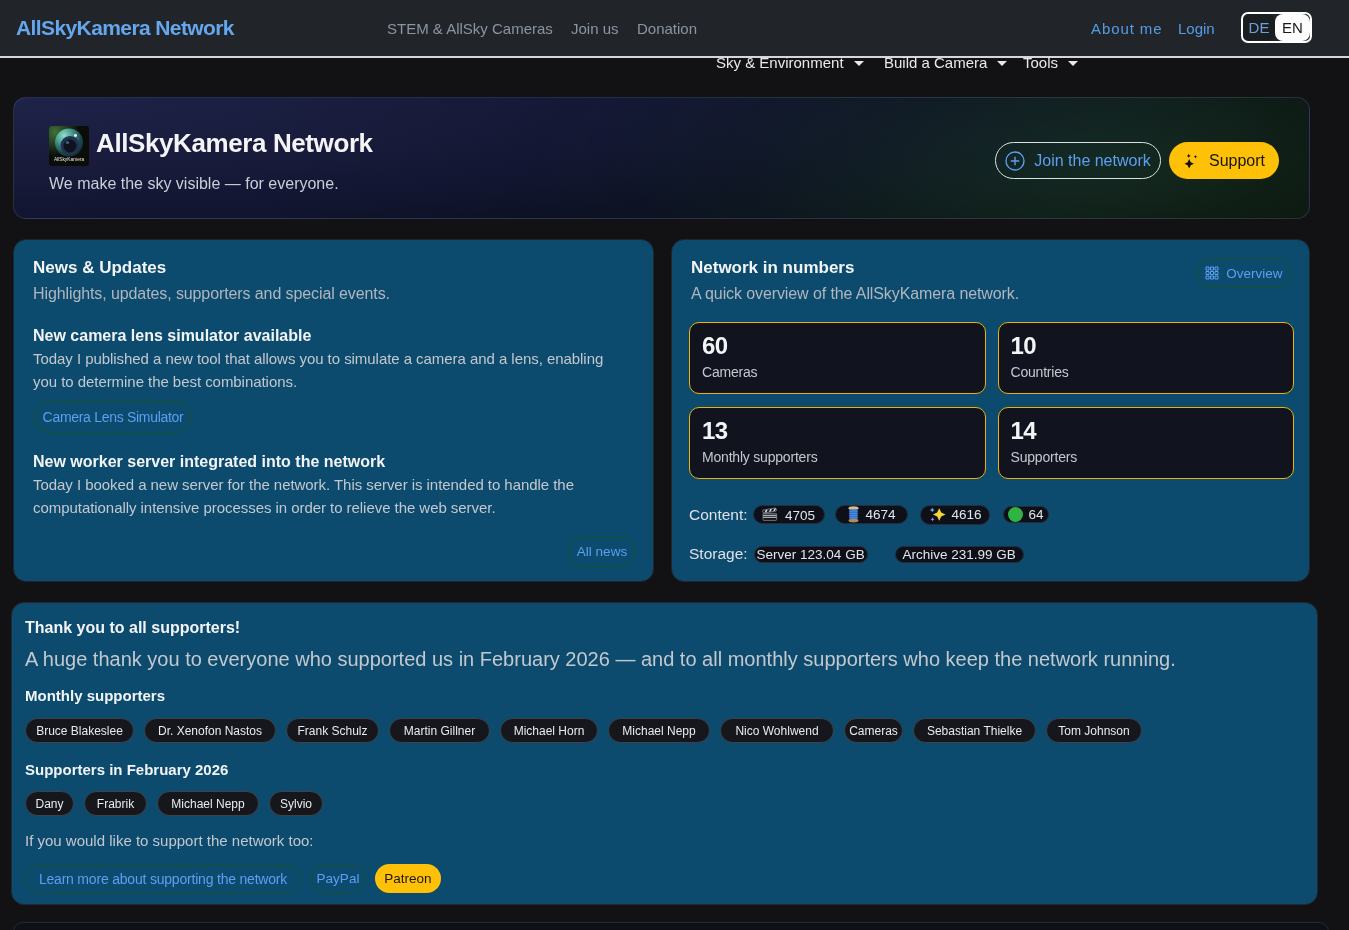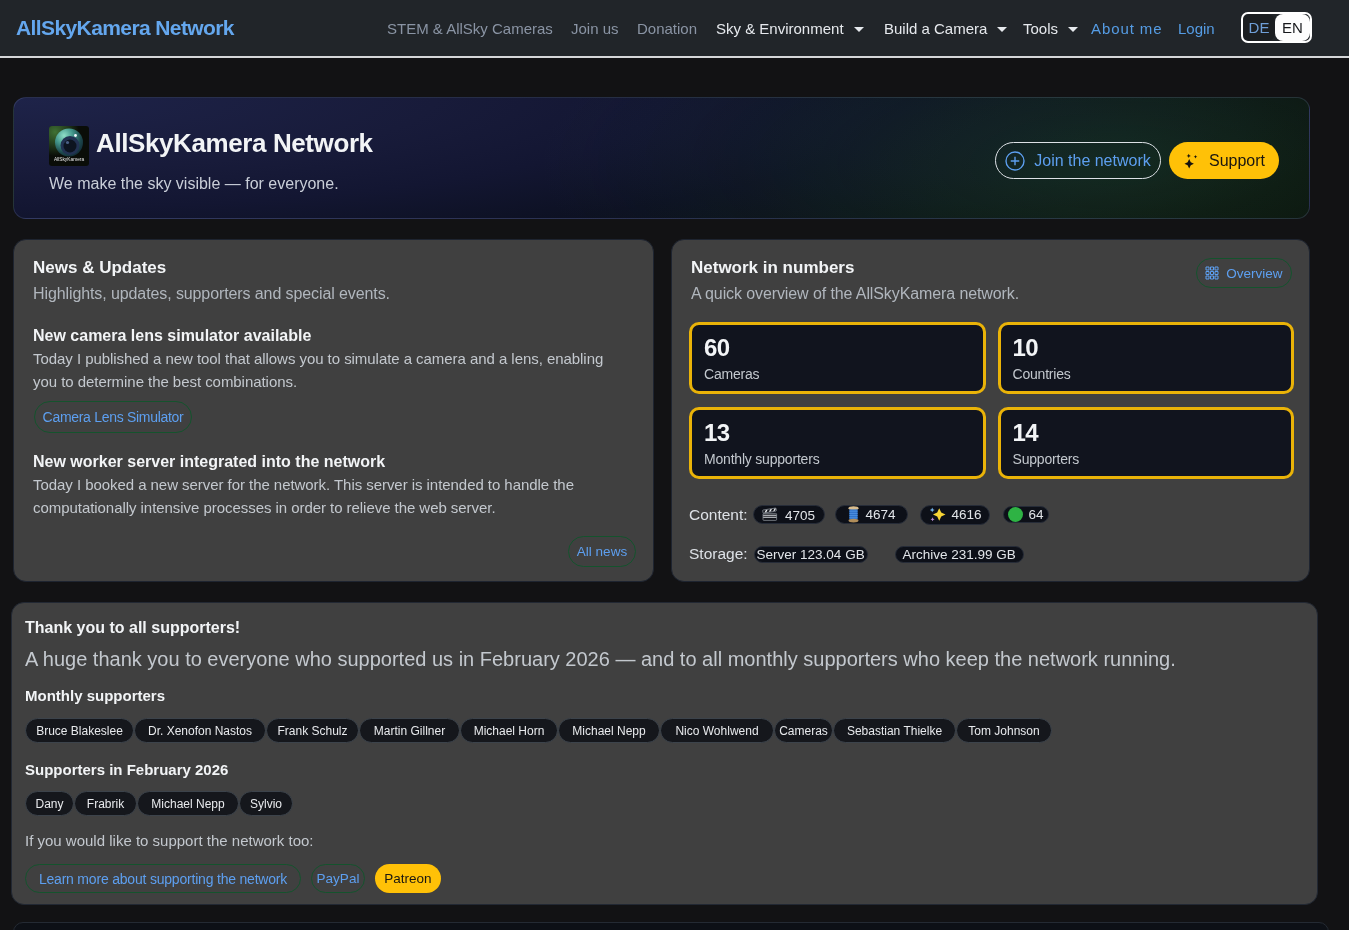--- a/index.html
+++ b/index.html
@@ -7,21 +7,21 @@
   html,body { width:1349px; height:930px; overflow:hidden; }
   body { background:#121214; font-family:"Liberation Sans", sans-serif; color:#e9ecef; position:relative; }
   a { text-decoration:none; }
 
   
   .navbar { position:absolute; left:0; top:0; width:1349px; height:58px; background:#212529;
     border-bottom:2px solid #d5d6d8; }
   .brand { position:absolute; left:16px; top:0; height:56px; display:flex; align-items:center; color:#64a7ee; font-size:21px; font-weight:bold; letter-spacing:-0.6px; white-space:nowrap; }
   .navbar > a { position:absolute; top:0; height:56px; display:flex; align-items:center; font-size:15px; white-space:nowrap; }
   a.muted { color:#8a94a4; }
-  a.bright { color:#e6e9ed; }
+  a.bright { color:#e6e9ed;margin-top:34px; }
   a.blue { color:#559ce4; }
   .caret { display:inline-block; margin-left:10px; margin-top:3px;
     border-left:5px solid transparent; border-right:5px solid transparent; border-top:5.5px solid currentColor; }
   .lang { position:absolute; left:1241px; top:12px; height:31px; display:flex; border-radius:7px; border:2px solid #fff; overflow:hidden; }
   .lang span { font-size:15px; display:flex; align-items:center; justify-content:center;border-radius:8px; }
   .lang .de { width:32px; background:#1b1e21; color:#6f9fd8; }
   .lang .en { width:35px; background:#fdfdfd; color:#16181b; }
 
   
   .hero { position:absolute; left:13px; top:97px; width:1297px; height:122px; border-radius:13px;
@@ -34,49 +34,49 @@
   .hero-title { position:absolute; left:82px; top:30px; font-size:26px; font-weight:bold; color:#f2f4f6; letter-spacing:-0.4px; }
   .hero-sub { position:absolute; left:35px; top:77px; font-size:16px; color:#c9ced8; }
   .btn-join { position:absolute; right:148px; top:44px; width:166px; height:37px;
     border:1px solid #dde1e6; border-radius:50px; color:#5d9ff0; font-size:16px;
     display:flex; align-items:center; justify-content:center; gap:9px; }
   .btn-support { position:absolute; right:30px; top:44px; width:110px; height:37px;
     background:#ffc107; border-radius:50px; color:#191611; font-size:16px;
     display:flex; align-items:center; justify-content:center; gap:8px; }
 
   
-  .card { position:absolute; background:#404040; border:1px solid #1e2430; border-radius:13px; }
+  .card { position:absolute; background:#0c4a6e; border:1px solid #1e2430; border-radius:13px; }
   .card-news  { left:13px;  top:239px; width:641px; height:343px; }
   .card-numbers { left:671px; top:239px; width:639px; height:343px; }
   .card-title { position:absolute; left:19px; top:18px; font-size:17px; font-weight:bold; color:#f2f4f6; }
   .card-sub { position:absolute; left:19px; top:45px; font-size:16px; color:#b0b6bd; letter-spacing:-0.1px; }
 
   .news-h { position:absolute; left:19px; font-size:16px; font-weight:bold; color:#f2f4f6; }
   .news-p { position:absolute; left:19px; width:588px; font-size:15px; line-height:23px; color:#c3c8ce; letter-spacing:-0.05px; }
   .pill-btn { border:1px solid #14532d; border-radius:50px; color:#5d9ff0;
     display:inline-flex; align-items:center; justify-content:center; }
   .btn-camlens { position:absolute; left:20px; top:161px; width:158px; height:32px; font-size:14px; letter-spacing:-0.3px; }
   .btn-allnews { position:absolute; right:17px; bottom:14px; width:68px; height:31px; font-size:13.5px; }
 
   .btn-overview { position:absolute; right:17px; top:18px; width:96px; height:30px; font-size:13.5px; gap:7px; }
   .stats { position:absolute; left:17px; top:82px; width:605px; display:grid; grid-template-columns:1fr 1fr; gap:13px 12px; }
-  .stat { height:72px; background:#11141e; border:3px solid #eab308; border-radius:10px; padding:9px 12px; }
+  .stat { height:72px; background:#11141e; border:1px solid #eab308; border-radius:10px; padding:9px 12px; }
   .stat b { display:block; font-size:24px; color:#f2f4f6; letter-spacing:-0.5px; }
   .stat span { display:block; font-size:14px; color:#c3c8ce; margin-top:4px; letter-spacing:-0.2px; }
   .meta-row { position:absolute; left:17px; display:flex; align-items:center; }
   .meta-label { font-size:15.5px; color:#dde1e6; }
   .chip { display:inline-flex; align-items:center; justify-content:center; gap:6px; background:#0d1018;
     border:1px solid #262c38; border-radius:50px; font-size:13.5px; color:#e2e5e9; }
 
   
   .card-wide { left:11px; top:602px; width:1307px; height:303px; border-color:#222833; }
   .ty-h { position:absolute; left:13px; top:16px; font-size:16px; font-weight:bold; color:#f2f4f6; }
   .ty-p { position:absolute; left:13px; top:45px; font-size:20px; color:#c3c8ce; }
   .sh1 { position:absolute; left:13px; top:84px; font-size:15px; font-weight:bold; color:#f2f4f6; }
-  .tags { position:absolute; left:13px; display:flex; }
+  .tags { position:absolute; left:13px; display:flex; gap:10px; }
   .tag { display:inline-flex; align-items:center; justify-content:center; white-space:nowrap; background:#15171c; border:1px solid #3c434b;
     border-radius:50px; padding:0 10px; font-size:12px; color:#e8eaed; height:25px; }
   .sh2 { position:absolute; left:13px; top:158px; font-size:15px; font-weight:bold; color:#f2f4f6; }
   .ty-q { position:absolute; left:13px; top:229px; font-size:15px; color:#c3c8ce; }
   .supp-row { position:absolute; left:13px; top:261px; display:flex; gap:10px; }
   .btn-learn { width:276px; height:29px; font-size:14px; letter-spacing:-0.2px; }
   .btn-paypal { width:54px; height:29px; font-size:13.5px; }
   .btn-patreon { width:66px; height:29px; background:#ffc107; border-radius:50px; color:#1a1711; font-size:13.5px;
     display:inline-flex; align-items:center; justify-content:center; }
 

